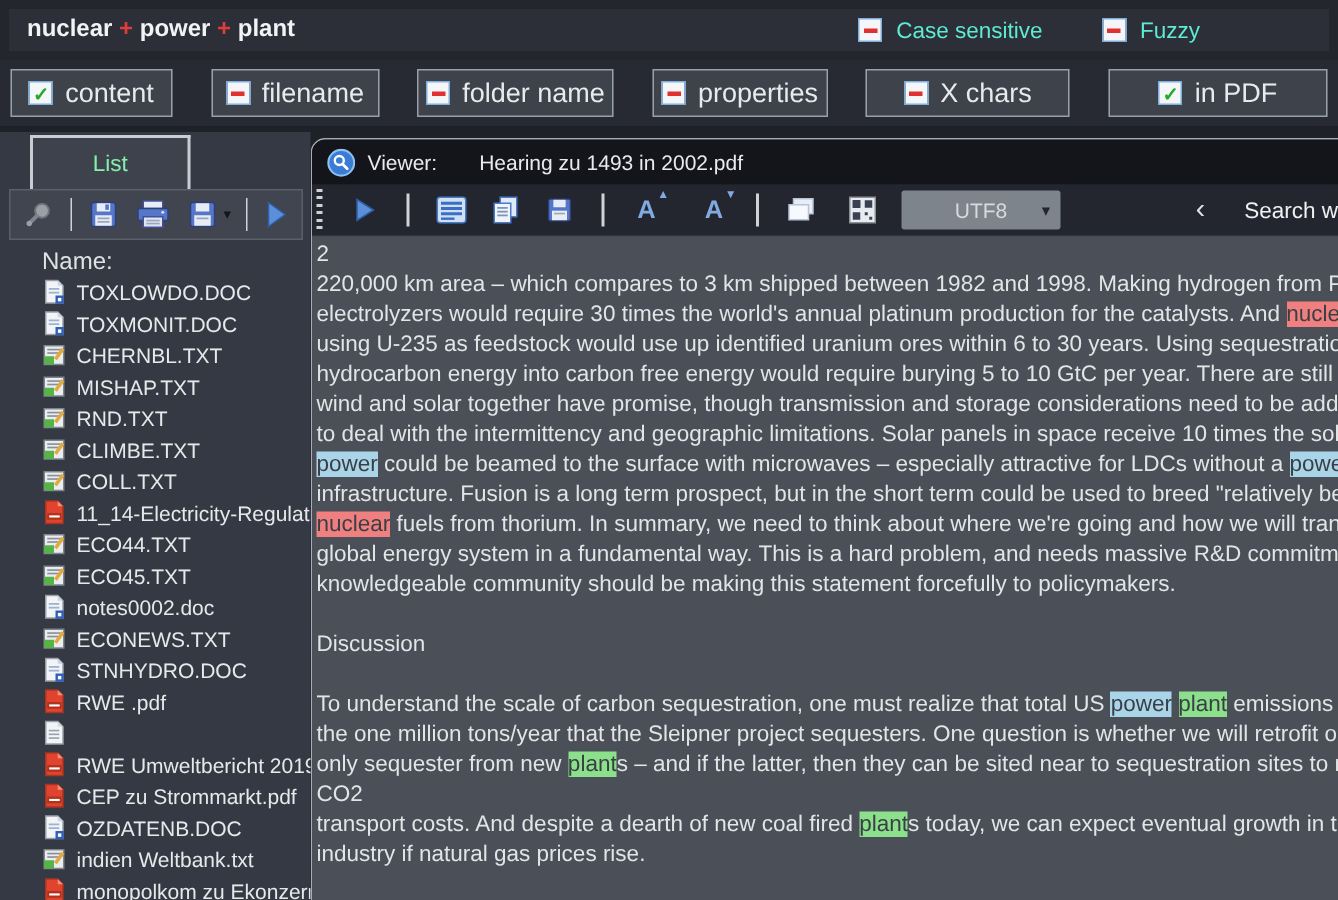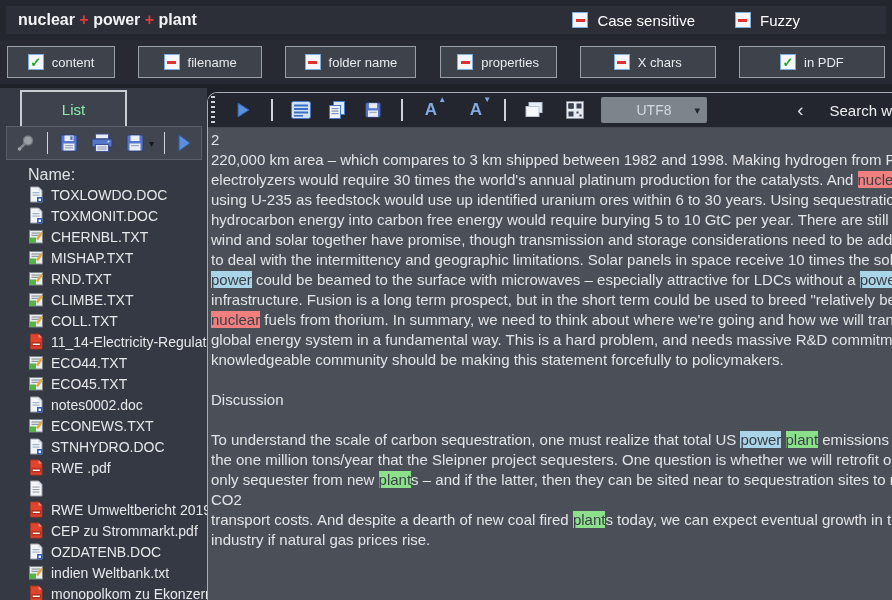--- a/index.html
+++ b/index.html
@@ -6,31 +6,31 @@
   html,body { width:892px; height:600px; overflow:hidden; background:#23262e;
     font-family:"Liberation Sans", sans-serif; }
   
   .topbar { position:absolute; left:0; top:0; width:892px; height:40px; background:#23262d; }
   .query-strip { position:absolute; left:6px; right:6px; top:6px; height:28px;
     background:#2c2f38; display:flex; align-items:center; }
   .query { padding-left:12px; flex:1; color:#f2f3f5; font-size:16px; font-weight:bold; white-space:nowrap; }
   .query .plus { color:#e03c3c; }
   .cbgroup { display:flex; gap:40px; padding-right:86px; align-items:center; }
   .cbpair { display:flex; align-items:center; gap:9px; }
-  .cbpair .lbl { color:#ffffff; font-size:15px; }
+  .cbpair .lbl { color:#5eead4; font-size:15px; }
   .cb { width:16px; height:16px; background:#f4f6f9; border:1px solid #7fb0dd;
     display:inline-flex; align-items:center; justify-content:center; flex:0 0 auto; }
   .cb.green::after { content:"\2713"; color:#27a827; font-weight:bold; font-size:13px; line-height:1; }
   .cb.red::after { content:""; width:9px; height:3px; background:#e03030; }
   
   .filterbar { position:absolute; left:0; top:40px; width:892px; height:44px; background:#272a33;
     display:flex; align-items:center; justify-content:space-between; padding:0 7px; }
   .fbtn { height:32px; border:1px solid #9aa0a8; background:#3d424b; display:flex;
-    align-items:center; justify-content:center; gap:8px; color:#e8eaed; font-size:13px; }
-  .fbtn:nth-child(1){width:108px} .fbtn:nth-child(2){width:124px} .fbtn:nth-child(3){width:131px}
+    align-items:center; justify-content:center; gap:8px; color:#e8eaed; font-size:18px; }
+  .fbtn:nth-child(1){width:108px} .fbtn:nth-child(2){width:112px} .fbtn:nth-child(3){width:131px}
   .fbtn:nth-child(4){width:117px} .fbtn:nth-child(5){width:136px} .fbtn:nth-child(6){width:146px}
   
   .main { position:absolute; left:0; top:84px; width:892px; bottom:0; background:#1e2128; }
   
   .leftpanel { position:absolute; left:0; top:4px; width:207px; bottom:0; background:#353943; overflow:hidden; }
   .tab { position:absolute; left:20px; top:2px; width:107px; height:36px; background:#3e424c;
     border:2px solid #c9ccd1; border-bottom:none; color:#86efac; font-size:15px;
     display:flex; align-items:center; justify-content:center; }
   .ltoolbar { position:absolute; left:6px; top:38px; width:196px; height:34px; background:#41454f;
     border:1px solid #5a5f69; display:flex; align-items:center; gap:10px; padding:0 8px; }
@@ -414,20 +414,29 @@
               <rect x="3.5" y="9" width="9.5" height="4.5" fill="#b2321e"></rect>
               <rect x="4.8" y="10.6" width="7" height="1.4" fill="#ffffff"></rect>
             </svg>
           </span>
           <span class="fname">monopolkom zu Ekonzerne</span>
         </div>
       </div>
   </div>
 
   <div class="viewer">
+    <div class="vtitle">
+      <svg width="19" height="19">
+        <circle cx="9.5" cy="9.5" r="8.6" fill="#3a7bd5" stroke="#8fc0ee" stroke-width="1.4"></circle>
+        <circle cx="8.2" cy="8" r="3" fill="none" stroke="#ffffff" stroke-width="1.6"></circle>
+        <path d="M10.5 10.5 L13.5 13.5" stroke="#ffffff" stroke-width="1.8" stroke-linecap="round"></path>
+      </svg>
+      <span class="vlabel">Viewer:</span>
+      <span class="vdoc">Hearing zu 1493 in 2002.pdf</span>
+    </div>
     <div class="vtoolbar">
       <div class="grip"></div>
       <div class="vbtn">
         <svg width="16" height="18">
           <path d="M3 2 L14 9 L3 16 Z" fill="#5b8fd9" stroke="#2f5ea8"></path>
         </svg>
       </div>
       <div class="vsep" style="margin:0 10px"></div>
       <div class="vbtn">
         <svg width="22" height="20">

